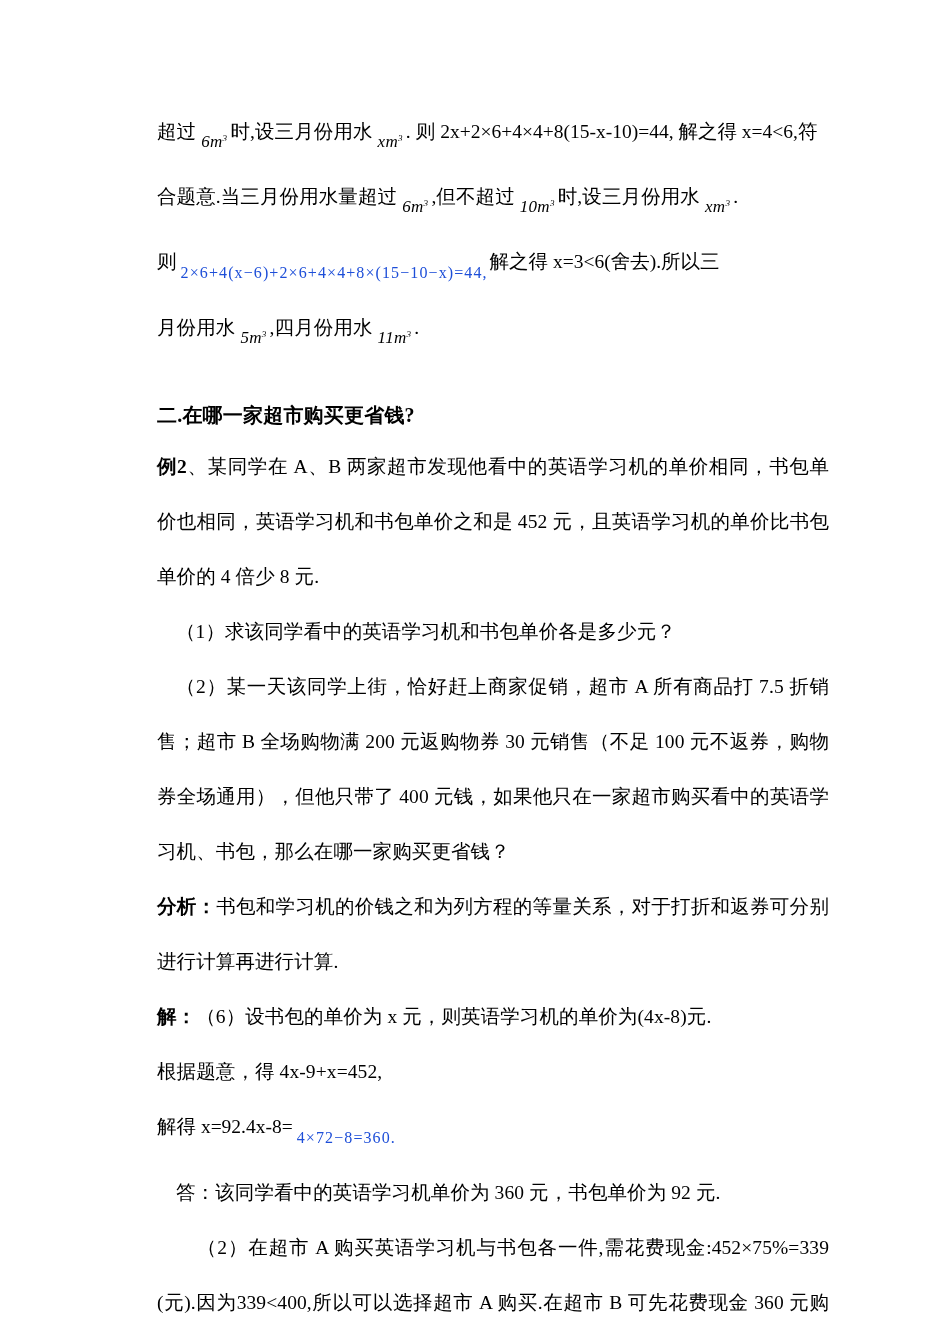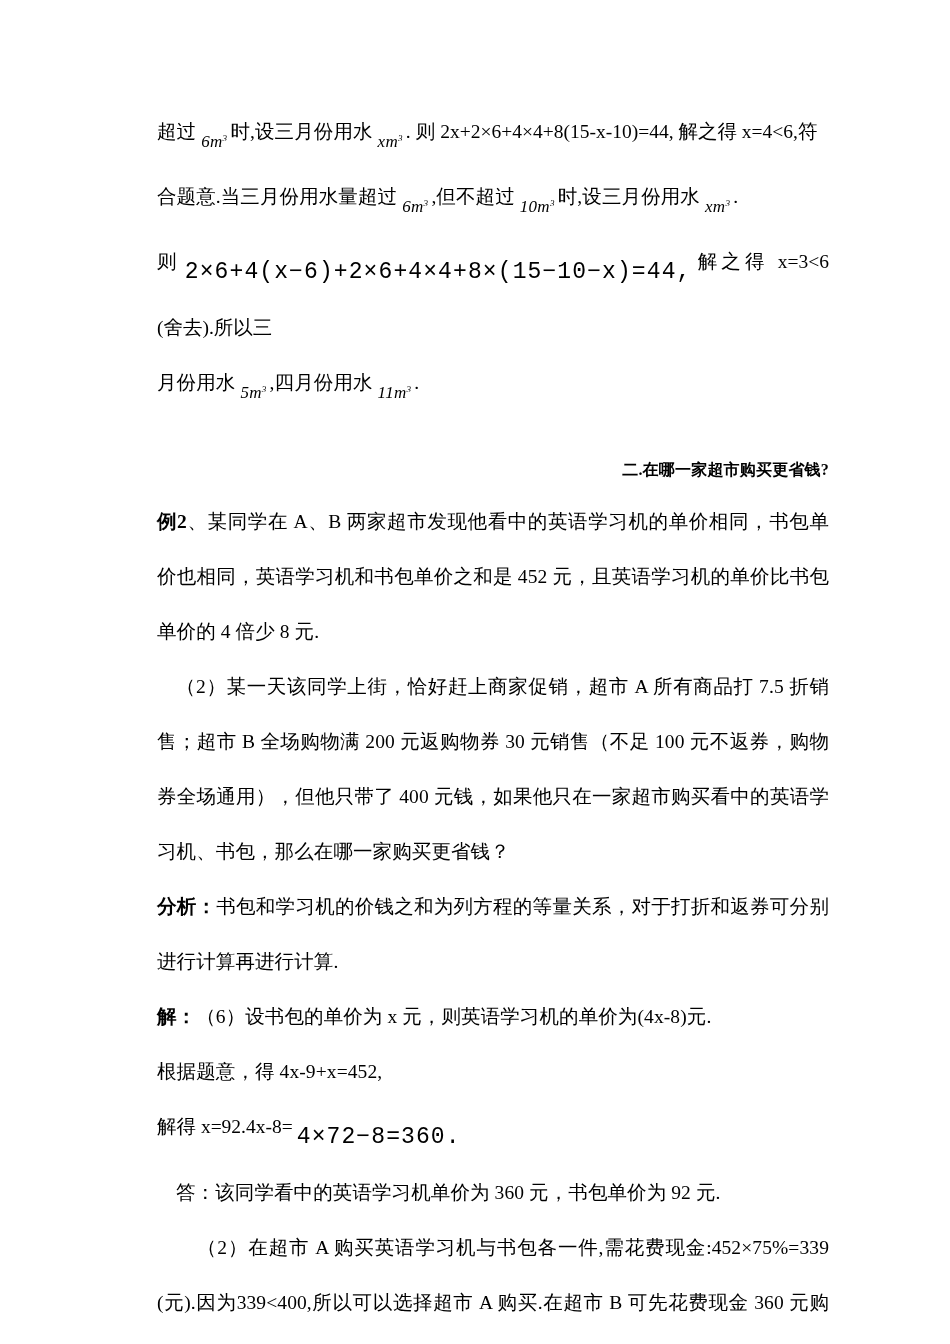--- a/index.html
+++ b/index.html
@@ -42,25 +42,24 @@
     text-indent: 19px;
   }
   p.indent2 {
     text-indent: 40px;
   }
   .b {
     font-weight: bold;
   }
   .heading {
     margin: 0;
-    font-size: 16px;
+    font-size: 20px;
     font-weight: bold;
     line-height: 48px;
     letter-spacing: 0.2px;
-    text-align: right;
   }
   .gap-before-heading {
     height: 26px;
   }
 
   
   .mathinline {
     font-family: "Liberation Serif", "DejaVu Serif", serif;
     font-style: italic;
     font-size: 17px;
@@ -71,29 +70,29 @@
     white-space: nowrap;
   }
   .mathinline sup {
     font-size: 9px;
     font-style: italic;
     vertical-align: 6px;
     line-height: 0;
   }
   
   .matheq {
-    font-family: Liberation Mono, monospace;
+    font-family: Liberation Serif, serif;
     font-style: normal;
-    font-size: 23px;
+    font-size: 16px;
     display: inline-block;
     vertical-align: -10px;
     padding: 0 2px 0 4px;
     letter-spacing: 1.1px;
     white-space: nowrap;
-    color: #000000;
+    color: #1d4ed8;
   }
   
   .tight {
     letter-spacing: 0;
   }
 </style>
 </head>
 <body>
 
 <div class="page">
@@ -106,20 +105,21 @@
     <p class="para"><span>则</span><span class="matheq">2×6+4(x−6)+2×6+4×4+8×(15−10−x)=44,</span><span class="tight">解之得 x=3&lt;6(舍去).所以三</span></p>
 
     <p class="para"><span>月份用水</span><span class="mathinline"><span>5m</span><sup>3</sup></span><span>,四月份用水</span><span class="mathinline"><span>11m</span><sup>3</sup></span><span>.</span></p>
 
     <div class="gap-before-heading"></div>
 
     <h2 class="heading">二.在哪一家超市购买更省钱?</h2>
 
     <p class="para"><span class="b">例2</span><span>、某同学在 A、B 两家超市发现他看中的英语学习机的单价相同，书包单价也相同，英语学习机和书包单价之和是 452 元，且英语学习机的单价比书包单价的 4 倍少 8 元.</span></p>
 
+    <p class="para indent1">（1）求该同学看中的英语学习机和书包单价各是多少元？</p>
 
     <p class="para indent1">（2）某一天该同学上街，恰好赶上商家促销，超市 A 所有商品打 7.5 折销售；超市 B 全场购物满 200 元返购物券 30 元销售（不足 100 元不返券，购物券全场通用），但他只带了 400 元钱，如果他只在一家超市购买看中的英语学习机、书包，那么在哪一家购买更省钱？</p>
 
     <p class="para"><span class="b">分析：</span><span>书包和学习机的价钱之和为列方程的等量关系，对于打折和返券可分别进行计算再进行计算.</span></p>
 
     <p class="para"><span class="b">解：</span><span>（6）设书包的单价为 x 元，则英语学习机的单价为(4x-8)元.</span></p>
 
     <p class="para">根据题意，得 4x-9+x=452,</p>
 
     <p class="para"><span class="tight">解得 x=92.4x-8=</span><span class="matheq">4×72−8=360.</span></p>

